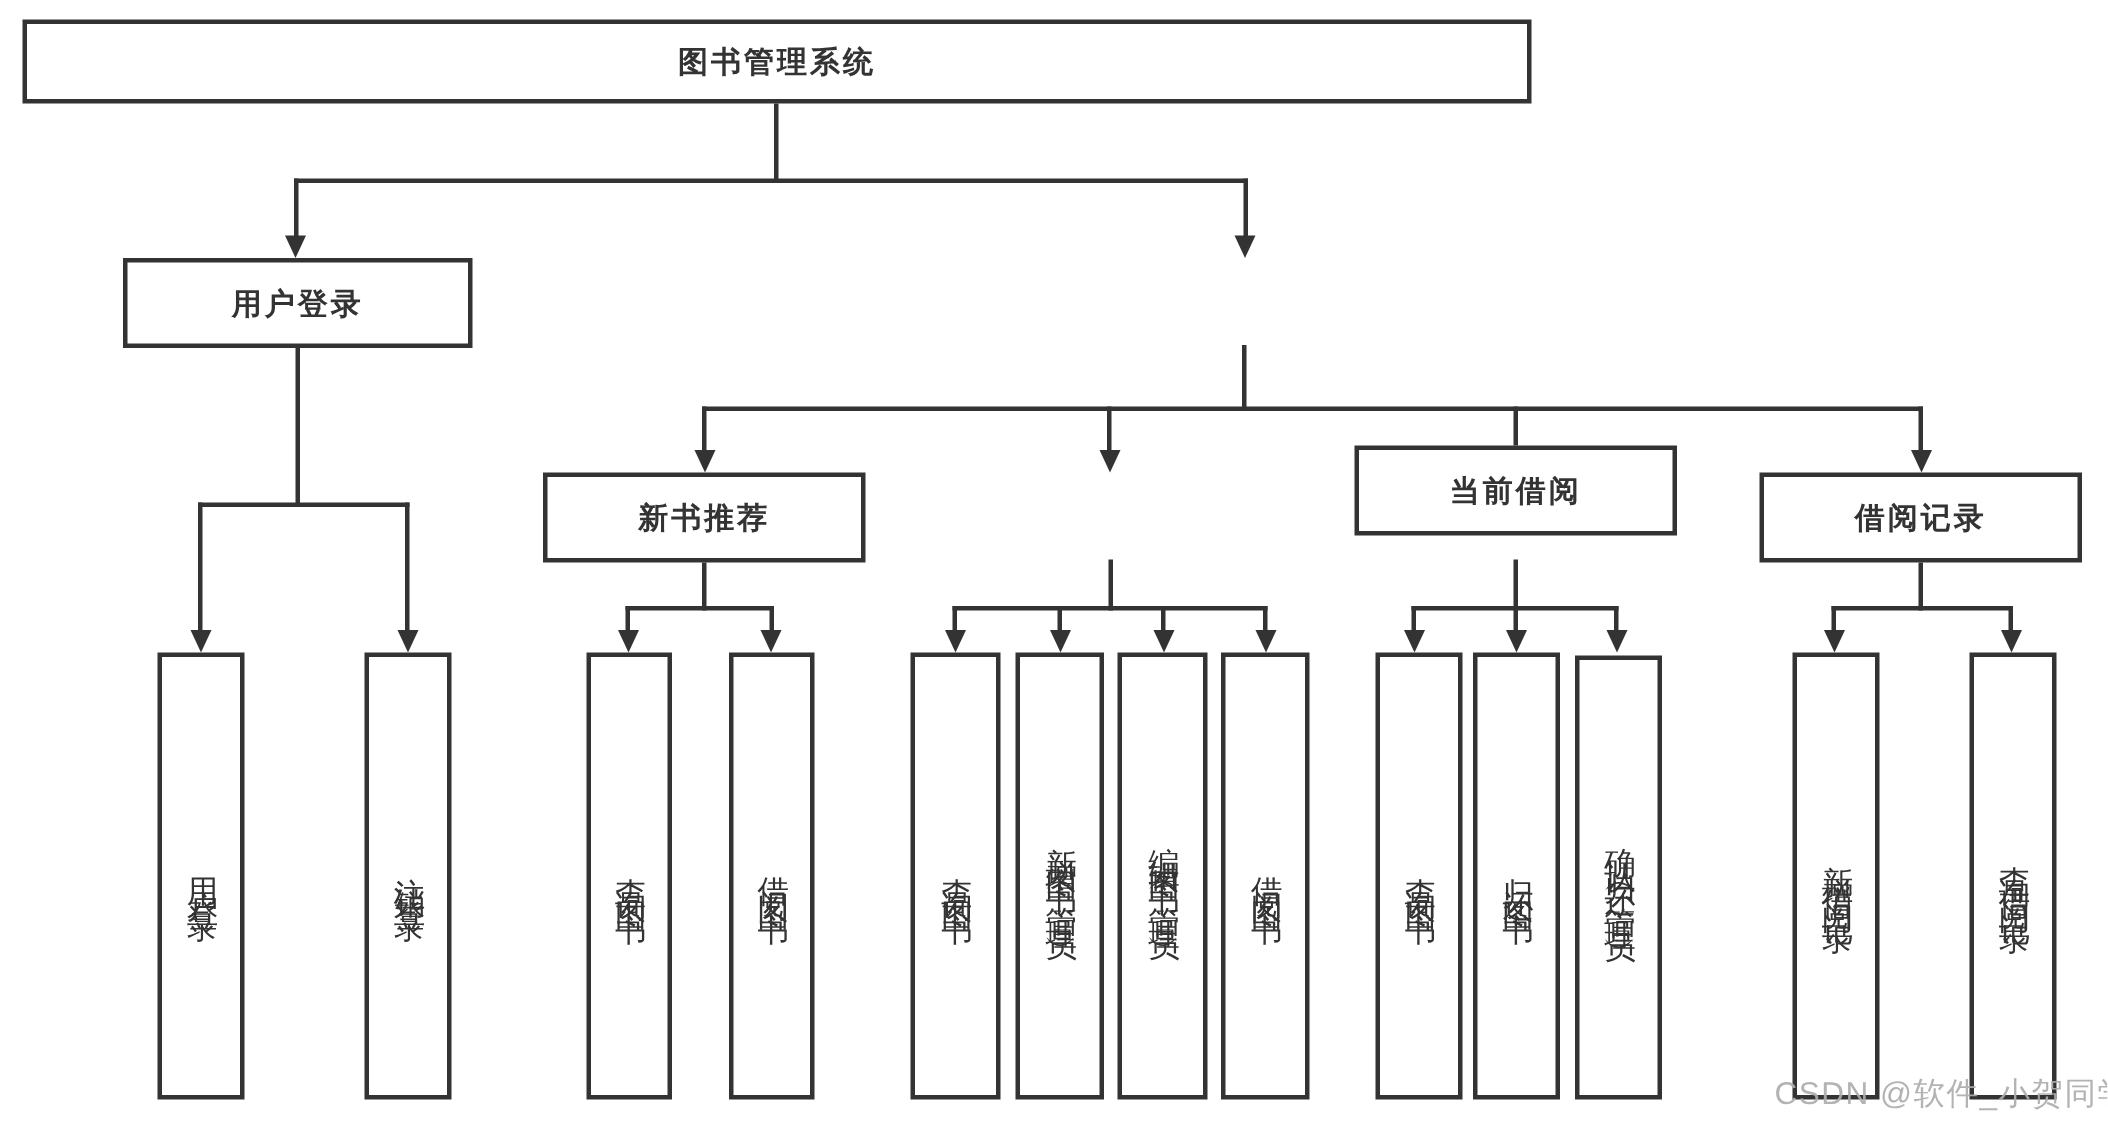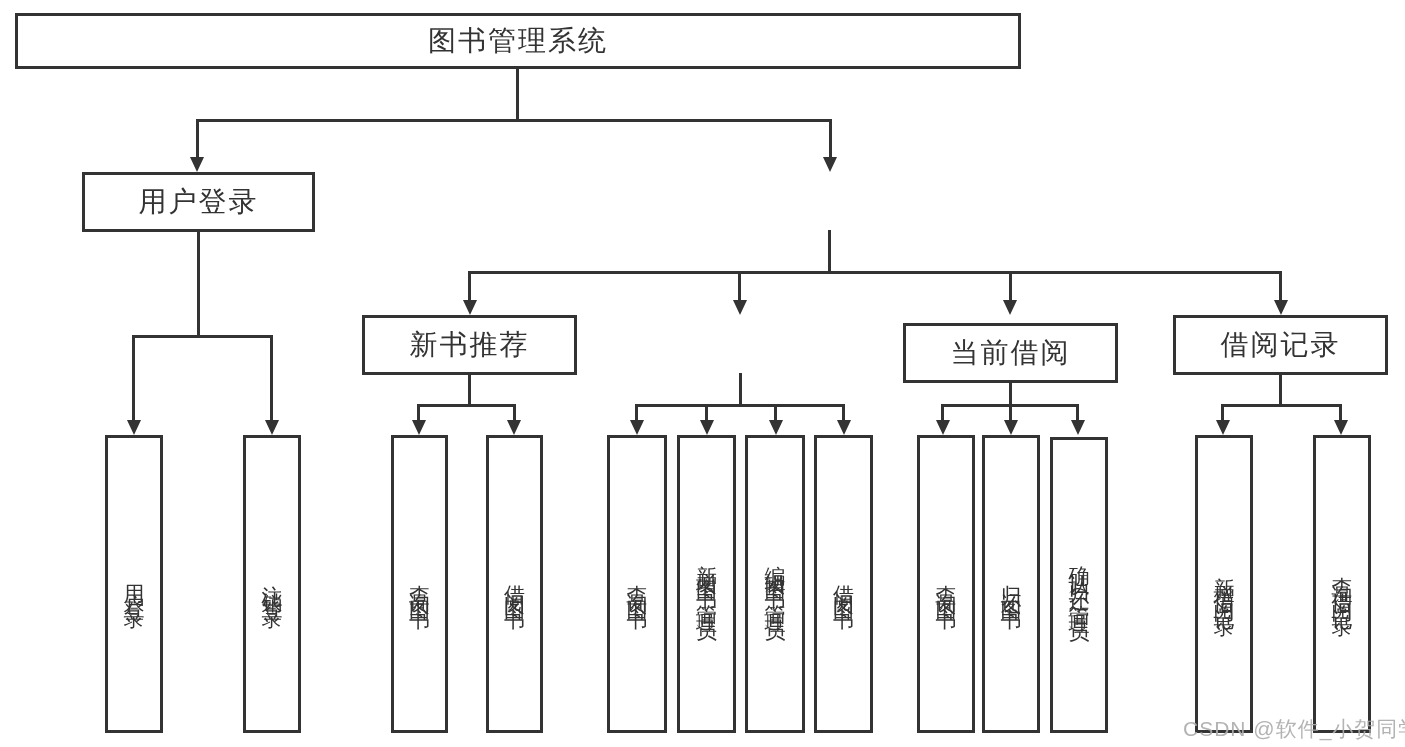--- a/index.html
+++ b/index.html
@@ -5,21 +5,21 @@
   html,body{margin:0;padding:0;background:#ffffff;}
   .canvas{
     position:relative;width:1405px;height:747px;background:#ffffff;
     font-family:"Liberation Sans","DejaVu Sans",sans-serif;overflow:hidden;
   }
   .box{
     position:absolute;border:3px solid #333333;background:#ffffff;
     display:flex;align-items:center;justify-content:center;
     color:#333333;box-sizing:border-box;z-index:2;
   }
-  .h-label{font-size:28px;letter-spacing:2px;white-space:nowrap;}
+  .h-label{font-size:20px;letter-spacing:2px;white-space:nowrap;font-weight:bold;}
   .v-label{
     writing-mode:vertical-rl;text-orientation:mixed;
     font-size:21px;letter-spacing:8px;white-space:nowrap;
   }
   .vline{position:absolute;width:3px;background:#333333;z-index:1;}
   .hline{position:absolute;height:3px;background:#333333;z-index:1;}
   .arrow{
     position:absolute;width:0;height:0;z-index:1;
     border-left:7px solid transparent;border-right:7px solid transparent;
     border-top:15px solid #333333;
@@ -97,21 +97,21 @@
     <span class="h-label">图书管理系统</span>
   </div>
 
   <div class="box" style="left:82px;top:172px;width:233px;height:60px">
     <span class="h-label">用户登录</span>
   </div>
 
   <div class="box" style="left:362px;top:315px;width:215px;height:60px">
     <span class="h-label">新书推荐</span>
   </div>
-  <div class="box" style="left:903px;top:323px;width:215px;height:60px">
+  <div class="box" style="left:903px;top:297px;width:215px;height:60px">
     <span class="h-label">当前借阅</span>
   </div>
   <div class="box" style="left:1173px;top:315px;width:215px;height:60px">
     <span class="h-label">借阅记录</span>
   </div>
 
   <div class="box" style="left:105px;top:435px;width:58px;height:298px">
     <span class="v-label">用户登录</span>
   </div>
   <div class="box" style="left:243px;top:435px;width:58px;height:298px">

